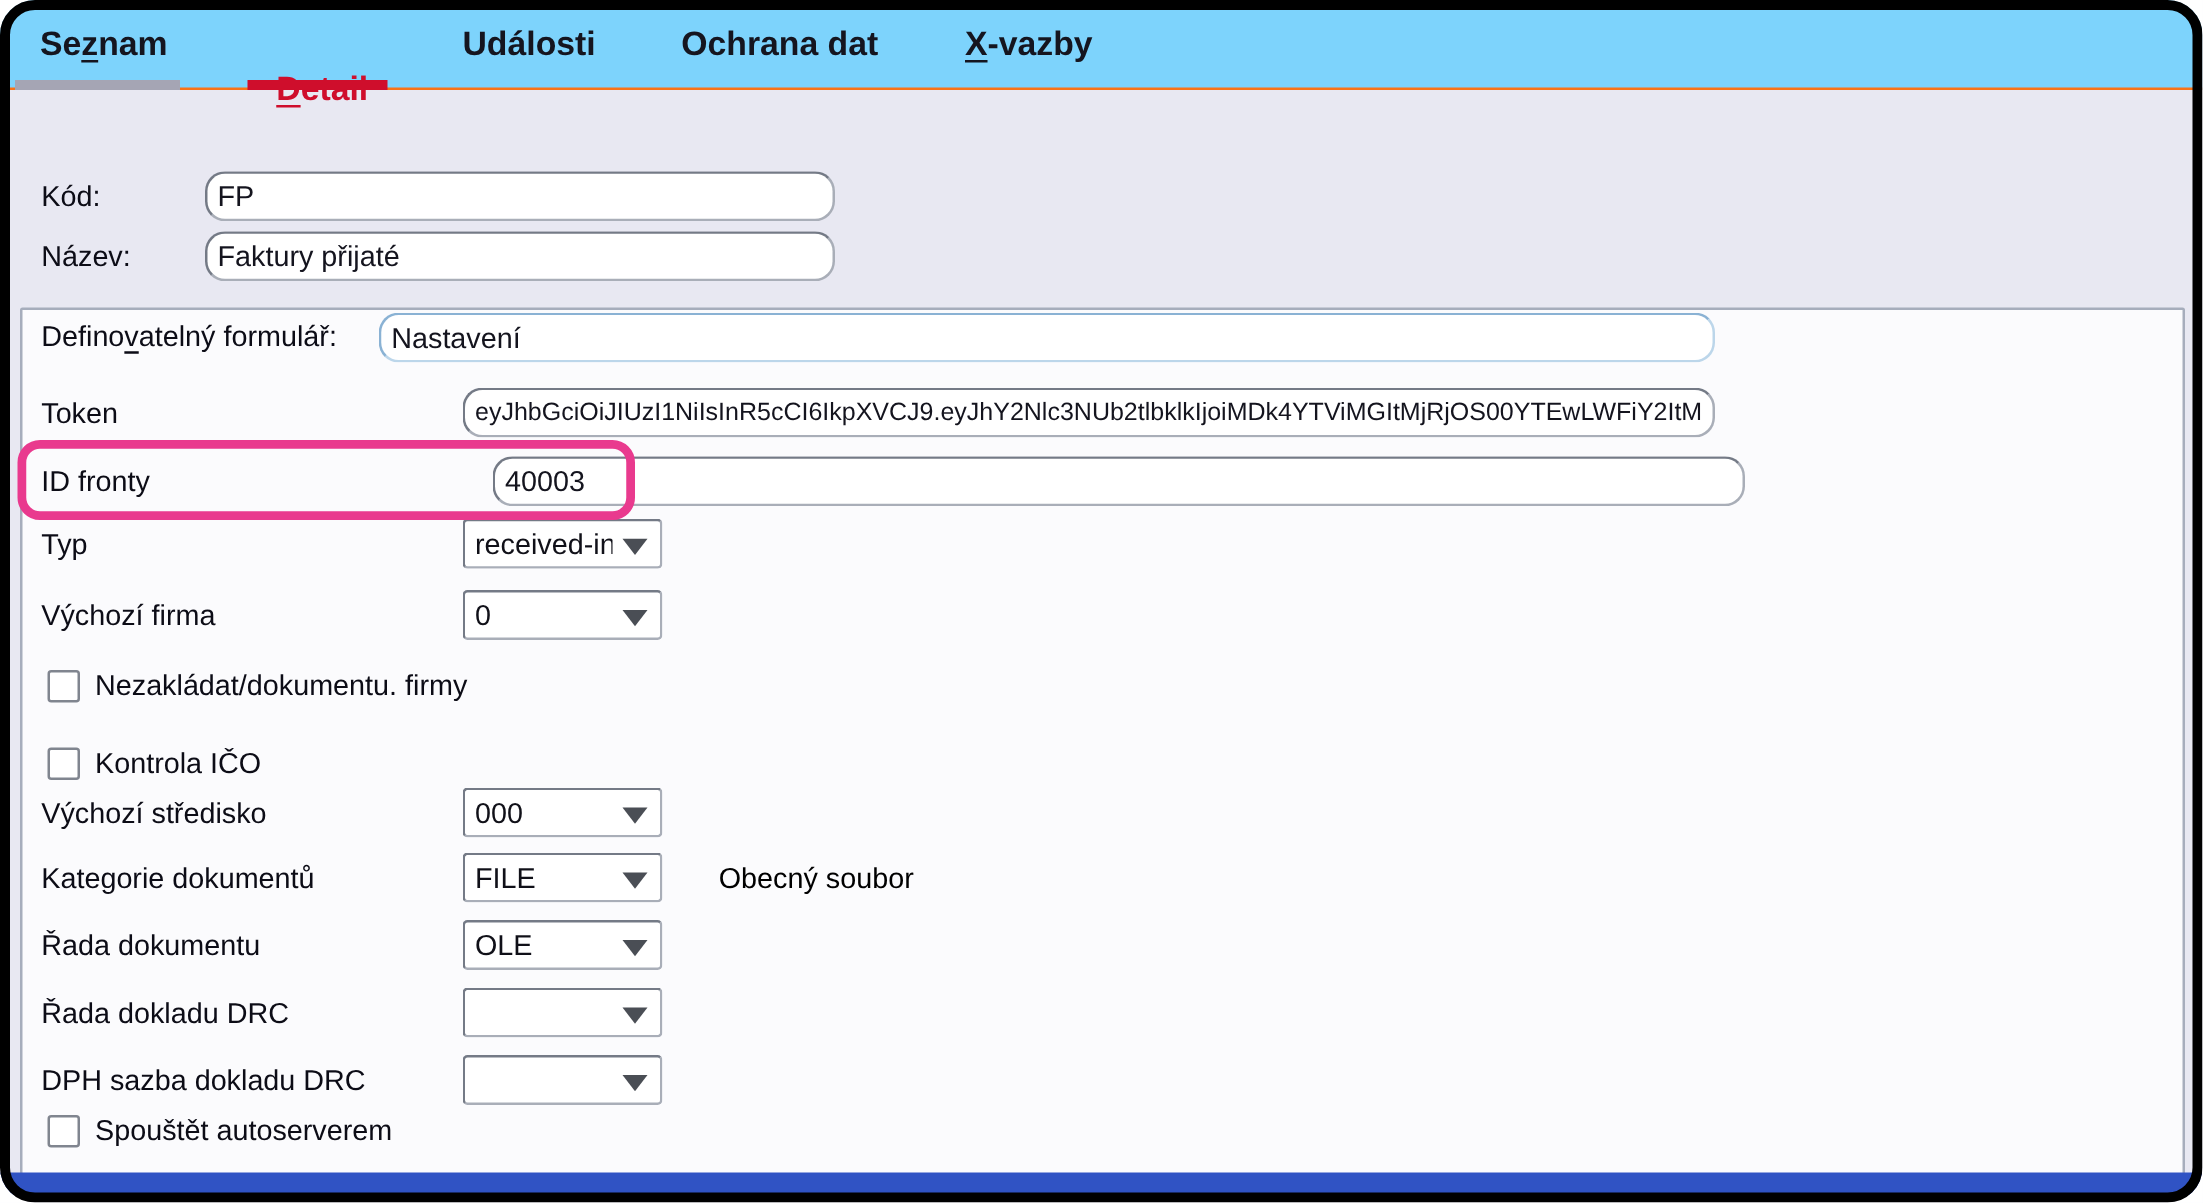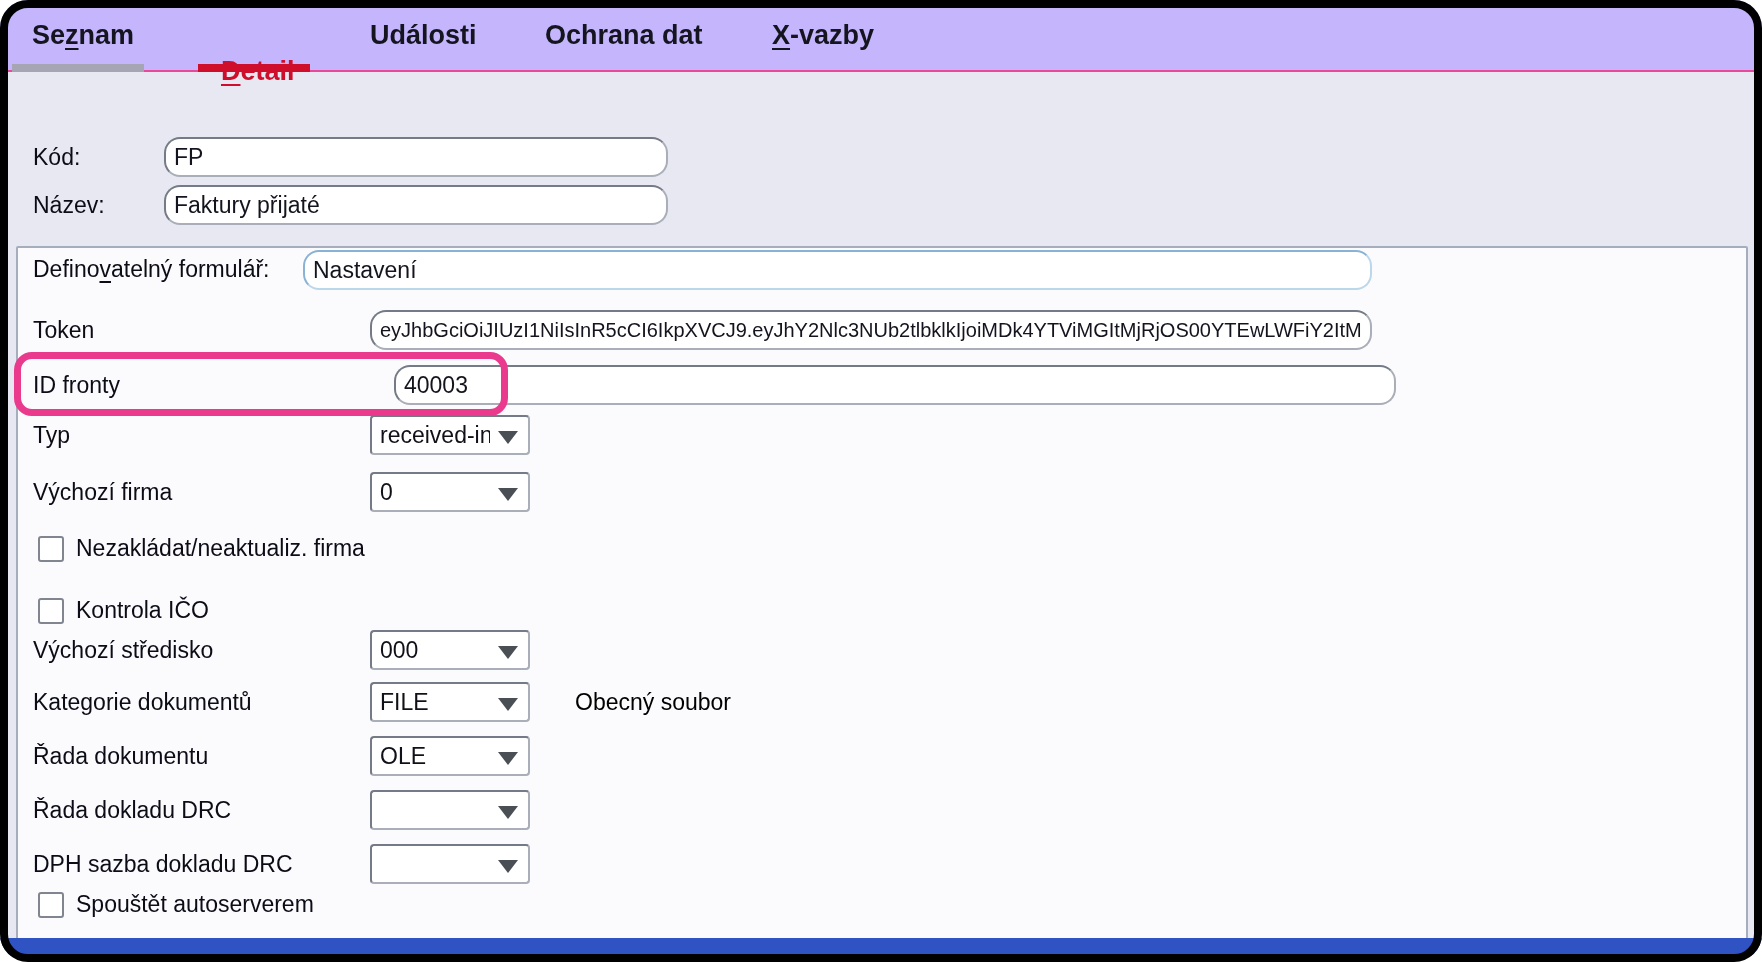--- a/index.html
+++ b/index.html
@@ -2,22 +2,22 @@
 <html><head>
 <meta charset="utf-8">
 <style>
   html,body{margin:0;padding:0;background:#ffffff;}
   body{width:1762px;height:962px;position:relative;overflow:hidden;
        font-family:"Liberation Sans","DejaVu Sans",sans-serif;color:#101018;}
   .app{position:absolute;inset:0;border-radius:28px;overflow:hidden;background:#e8e8f2;}
   .frame-border{position:absolute;inset:0;border:8px solid #000;border-radius:28px;pointer-events:none;z-index:60;}
 
   
-  .tabbar{position:absolute;left:0;top:0;width:100%;height:72px;background:#c4b5fd;
-          border-bottom:2px solid #ec4899;box-sizing:border-box;}
+  .tabbar{position:absolute;left:0;top:0;width:100%;height:72px;background:#7dd3fc;
+          border-bottom:2px solid #f97316;box-sizing:border-box;}
   .tab{position:absolute;top:20px;font-size:27px;font-weight:bold;color:#15151f;cursor:default;white-space:nowrap;}
   .tab.active{color:#cf0e2c;margin-top:36px;}
   .accel{text-decoration:underline;text-decoration-thickness:2px;text-underline-offset:4px;}
   .underline-active{position:absolute;left:198px;top:64px;width:112px;height:8px;background:#cf0e2c;z-index:5;}
   .underline-gray{position:absolute;left:12px;top:64px;width:132px;height:8px;background:#a5a5b4;z-index:5;}
 
   
   .lbl{position:absolute;font-size:23px;line-height:30px;color:#0c0c16;white-space:nowrap;}
   .txt{position:absolute;box-sizing:border-box;height:40px;background:#fff;
        border:2px solid;border-color:#747a86 #a9aeb8 #a9aeb8 #747a86;border-radius:16px;
@@ -85,21 +85,21 @@
     <span class="arrow-icon"></span>
   </div>
 
   <span class="lbl" style="left:33px;top:477px">Výchozí firma</span>
   <div class="combo" style="left:370px;top:472px">
     <span class="combo-val">0</span>
     <span class="arrow-icon"></span>
   </div>
 
   <div class="cb" style="left:38px;top:536px"></div>
-  <span class="cb-lbl" style="left:76px;top:534px">Nezakládat/neaktualiz. firma</span>
+  <span class="cb-lbl" style="left:76px;top:534px">Nezakládat/dokumentu. firmy</span>
 
   <div class="cb" style="left:38px;top:598px"></div>
   <span class="cb-lbl" style="left:76px;top:596px">Kontrola IČO</span>
 
   <span class="lbl" style="left:33px;top:635px">Výchozí středisko</span>
   <div class="combo" style="left:370px;top:630px">
     <span class="combo-val">000</span>
     <span class="arrow-icon"></span>
   </div>
 

